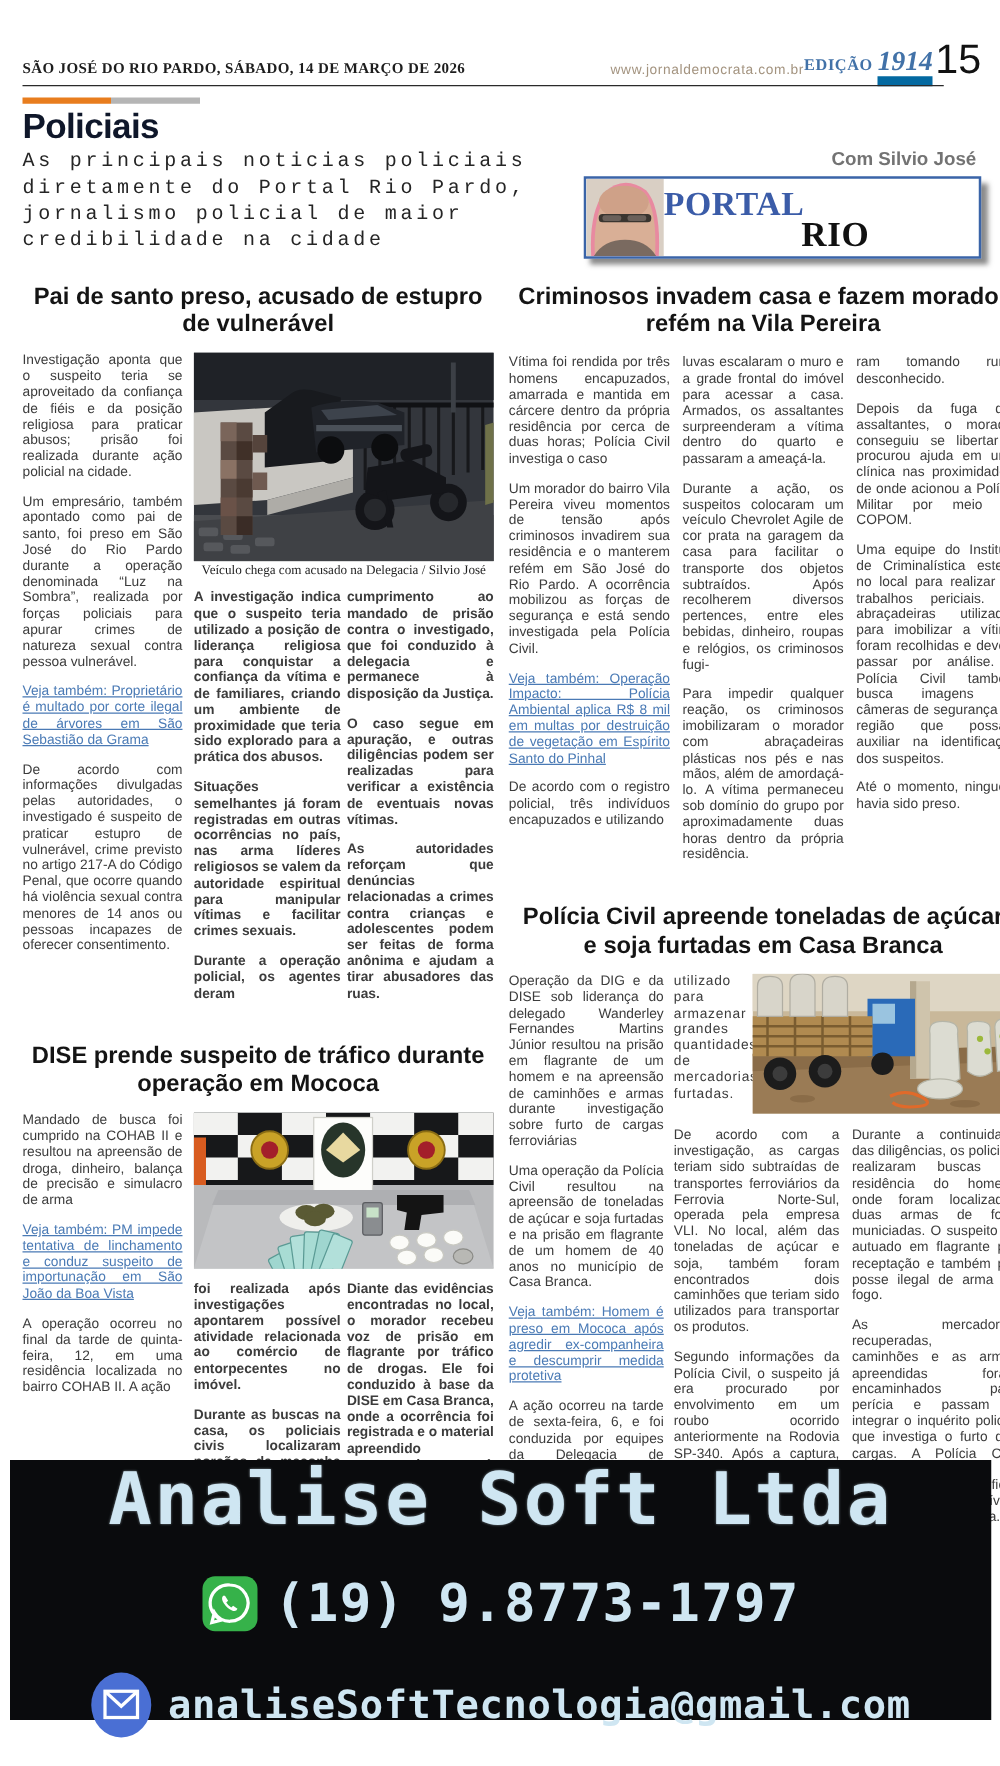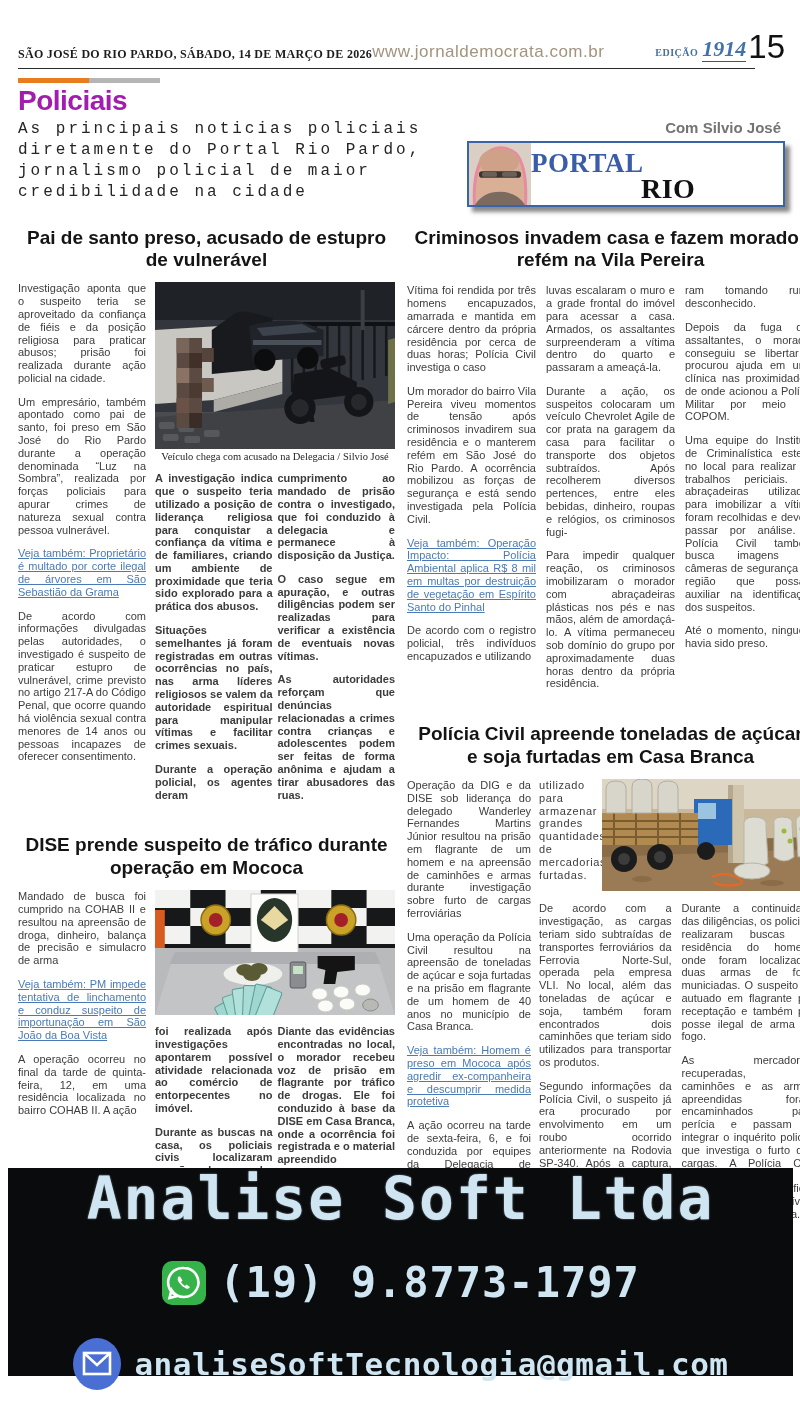--- a/index.html
+++ b/index.html
@@ -8,30 +8,30 @@
     position:relative; width:800px; height:1413px; margin:0 auto;
     background:#fff; overflow:hidden;
     font-family:"Liberation Sans", sans-serif; color:#3a3a3a;
     padding:36px 15px 0 18px;
   }
 
   
   .hdr { position:relative; display:flex; align-items:flex-end; height:26px; }
   .hdr-rule { position:absolute; left:0; right:30px; bottom:-7px; height:1.5px; background:#2a2a2a; }
   .hdr-date { font-family:"Liberation Serif", serif; font-size:12px; font-weight:bold; color:#1d1d1d; letter-spacing:.3px; }
-  .hdr-site { flex:1; text-align:left; font-size:17px; color:#a3937f; letter-spacing:.5px; }
+  .hdr-site { flex:1; text-align:right; font-size:11px; color:#a3937f; letter-spacing:.5px; }
   .hdr-ed { font-family:"Liberation Serif", serif; color:#4272a8; white-space:nowrap; }
-  .hdr-ed .lab { font-size:10px; font-weight:bold; letter-spacing:.5px; }
-  .hdr-ed .num { font-size:22px; font-weight:bold; border-bottom:1px solid #0369a1; font-style:italic; }
+  .hdr-ed .lab { font-size:13px; font-weight:bold; letter-spacing:.5px; }
+  .hdr-ed .num { font-size:22px; font-weight:bold; border-bottom:8px solid #0369a1; font-style:italic; }
   .hdr-page { font-size:33px; font-weight:300; color:#111; margin-left:2px; line-height:.9; }
 
   
   .kicker-bar { margin-top:16px; width:142px; height:4.5px;
     background:linear-gradient(to right,#e87d1e 0 50%,#b5b5b5 50% 100%); }
-  h1.section-title { font-size:28px; font-weight:900; color:#a21caf; letter-spacing:-.5px; margin-top:2px; }
+  h1.section-title { font-size:28px; font-weight:900; color:#0f172a; letter-spacing:-.5px; margin-top:2px; }
 
   .intro-row { display:flex; margin-top:2px; }
   .typewriter { width:452px; font-family:"Liberation Mono", monospace;
     font-size:16px; letter-spacing:3px; line-height:21px; color:#252525; }
   .portal-wrap { flex:1; padding-left:8px; }
   .byline { text-align:right; font-weight:bold; font-size:15px; color:#737373; padding-right:4px; }
   .logo-box { margin-top:5px; margin-left:auto; width:318px; height:66px;
     border:2px solid #3a64a8; background:#fff; box-shadow:5px 5px 4px rgba(40,40,40,.55);
     display:flex; overflow:hidden; }
   .logo-photo { width:62px; height:100%; flex:none; }

